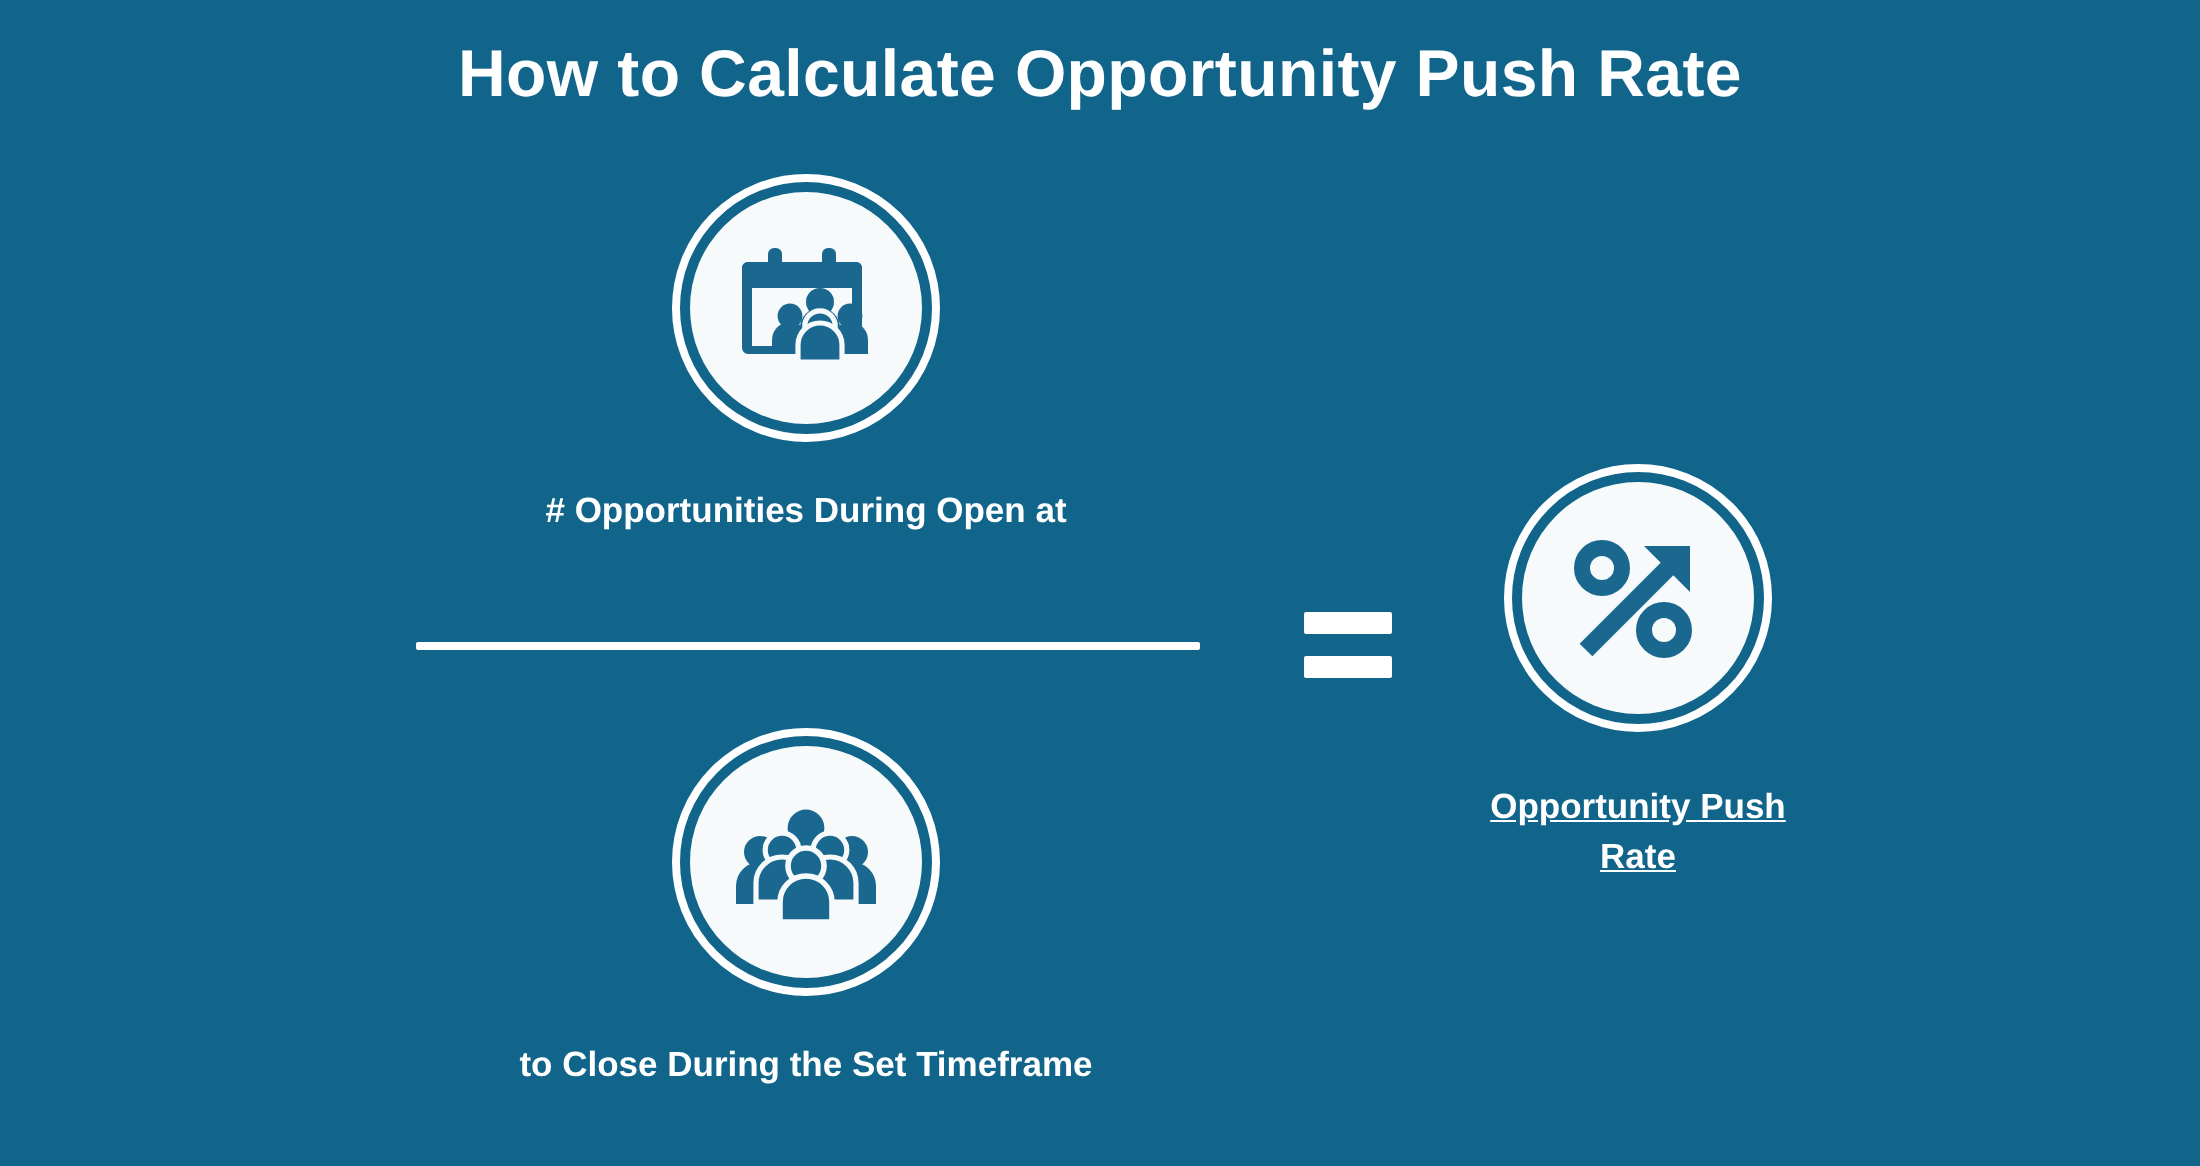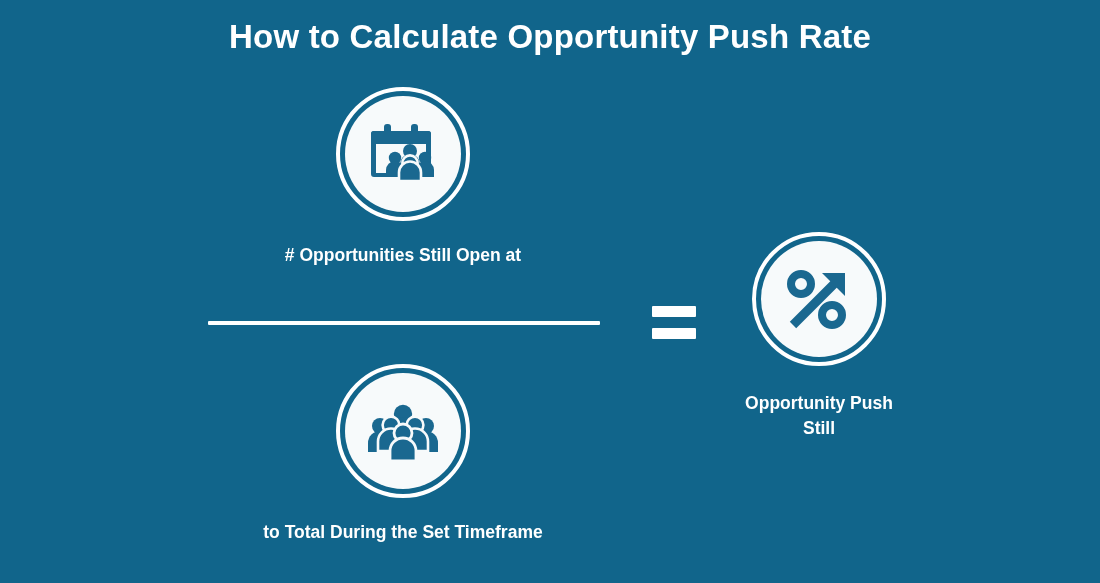--- a/index.html
+++ b/index.html
@@ -142,20 +142,21 @@
   .result-label {
     position: absolute;
     left: 694px;
     top: 391px;
     width: 250px;
     text-align: center;
     color: #ffffff;
     font-size: 17.5px;
     font-weight: bold;
     line-height: 25px;
+    text-decoration: underline;
   }
 </style>
 </head>
 <body>
 
 <div class="infographic">
 
   <div class="title">How to Calculate Opportunity Push Rate</div>
 
   <div class="badge badge-numerator">
@@ -183,21 +184,21 @@
 
             <circle cx="44" cy="46" r="7.6" stroke="#f7fafb" stroke-width="2.6" fill="#1a6890"></circle>
             <path d="M33 64 v-8.5 a11 11 0 0 1 22 0 v8.5 z" stroke="#f7fafb" stroke-width="2.6" fill="#1a6890"></path>
           </g>
         </svg>
       </span>
     </div>
   </div>
 
   <div class="frac-text numerator-label">
-    <div># Opportunities Still Open at</div>
+    <div># Opportunities During Open at</div>
   </div>
 
   <div class="frac-bar"></div>
 
   <div class="badge badge-denominator">
     <div class="disc">
       <span>
         <svg class="icon-svg" width="72" height="62" viewBox="0 0 72 62" aria-hidden="true">
           <g fill="#1a6890">
 
@@ -218,21 +219,21 @@
 
             <circle cx="36" cy="33" r="9" stroke="#f7fafb" stroke-width="2.8" fill="#1a6890"></circle>
             <path d="M23 61 v-10 a13 13 0 0 1 26 0 v10 z" stroke="#f7fafb" stroke-width="2.8" fill="#1a6890"></path>
           </g>
         </svg>
       </span>
     </div>
   </div>
 
   <div class="frac-text denominator-label">
-    <div>to Total During the Set Timeframe</div>
+    <div>to Close During the Set Timeframe</div>
   </div>
 
   <div class="equals">
     <div class="bar bar-top"></div>
     <div class="bar bar-bottom"></div>
   </div>
 
   <div class="badge badge-result">
     <div class="disc">
       <span>
@@ -247,16 +248,16 @@
           <circle cx="16" cy="19" r="10" fill="none" stroke="#1a6890" stroke-width="8"></circle>
 
           <circle cx="47" cy="50" r="10" fill="none" stroke="#1a6890" stroke-width="8"></circle>
         </svg>
       </span>
     </div>
   </div>
 
   <div class="result-label">
     <div>Opportunity Push</div>
-    <div>Still</div>
+    <div>Rate</div>
   </div>
 
 </div>
 
 </body></html>

